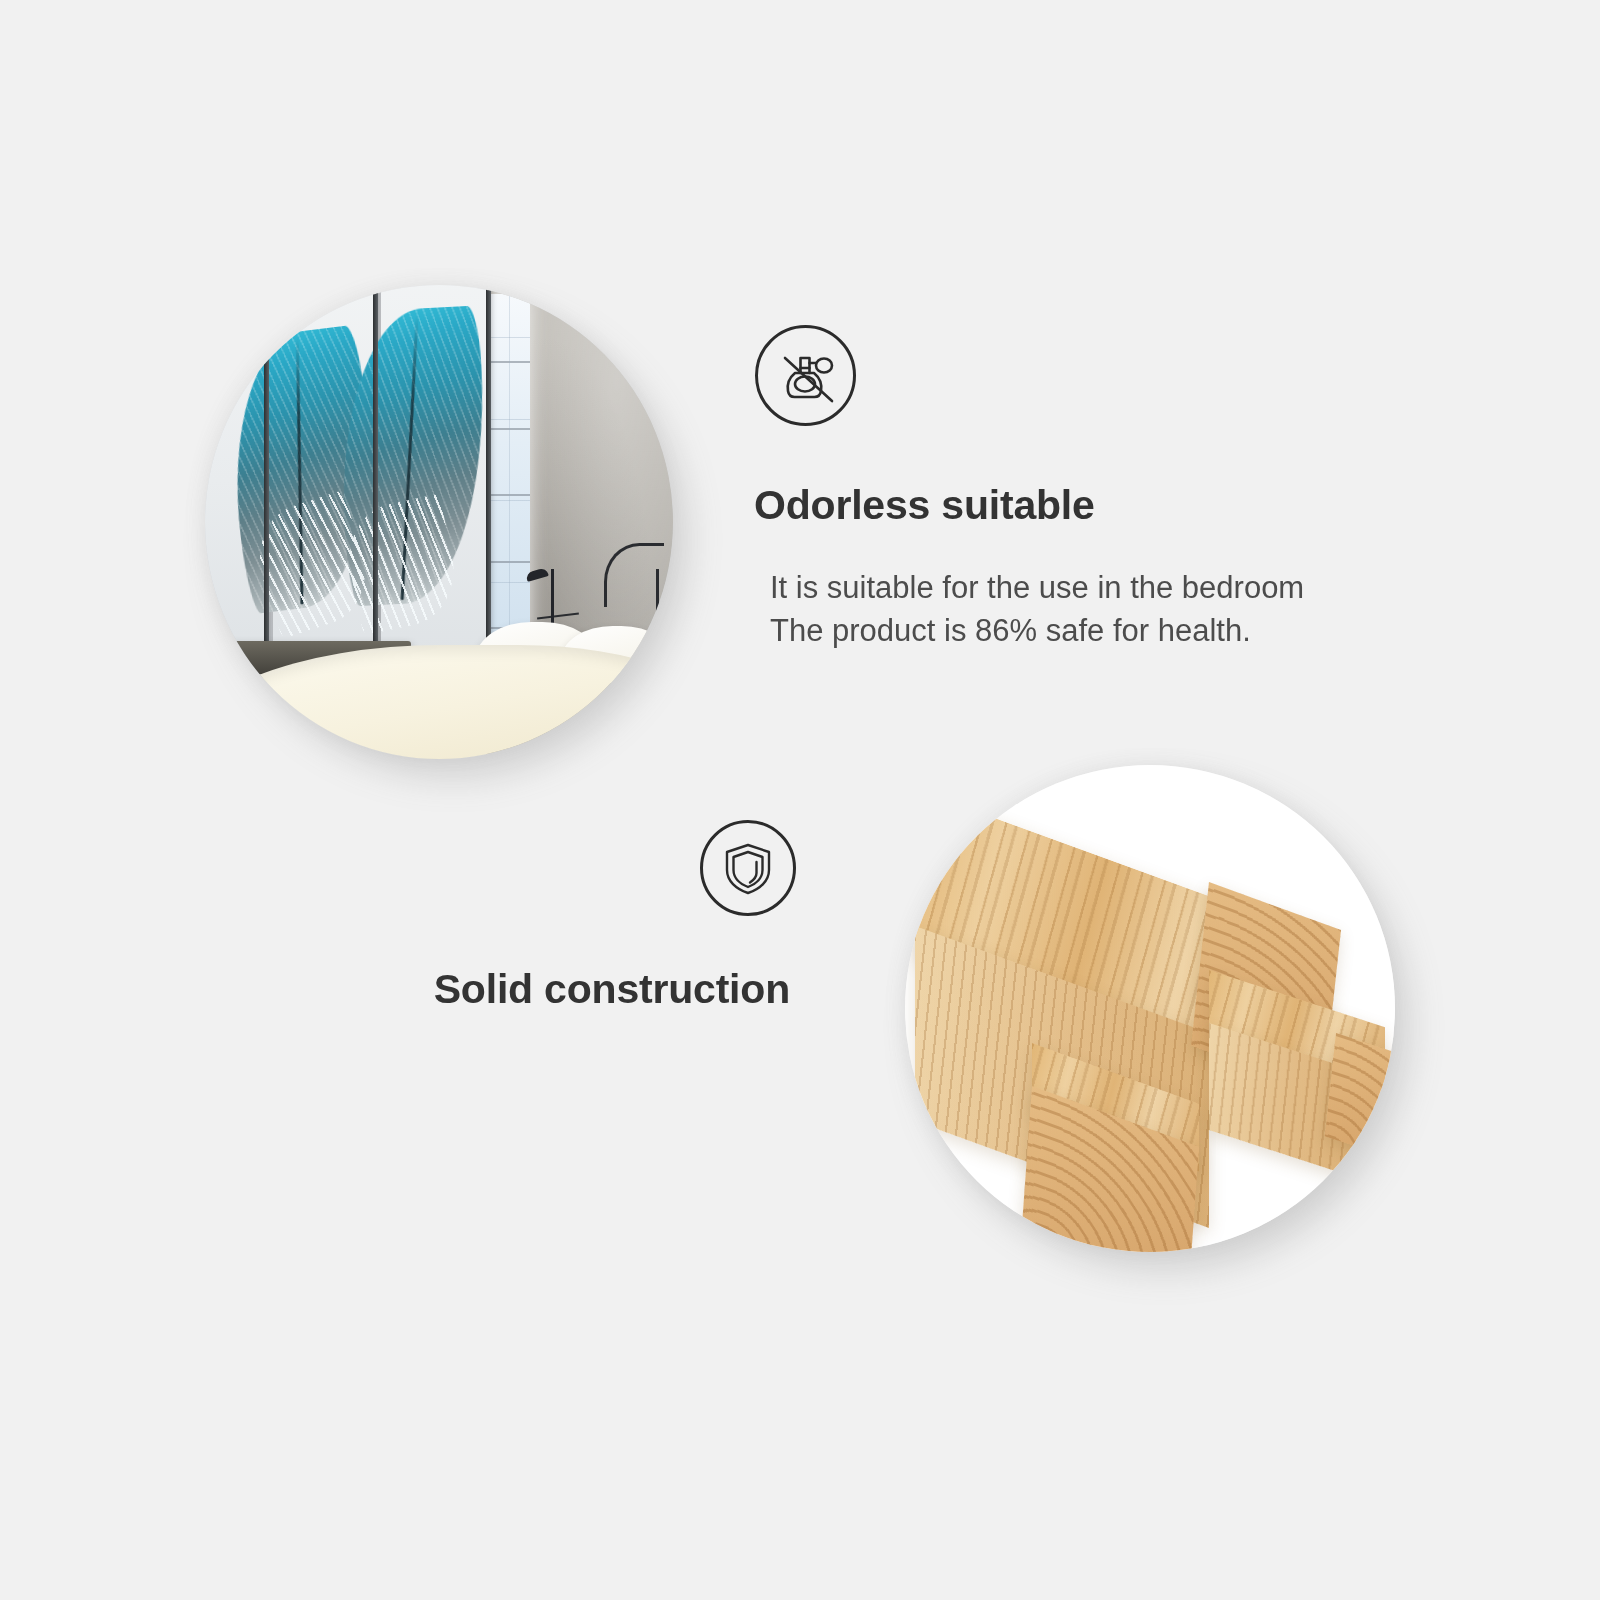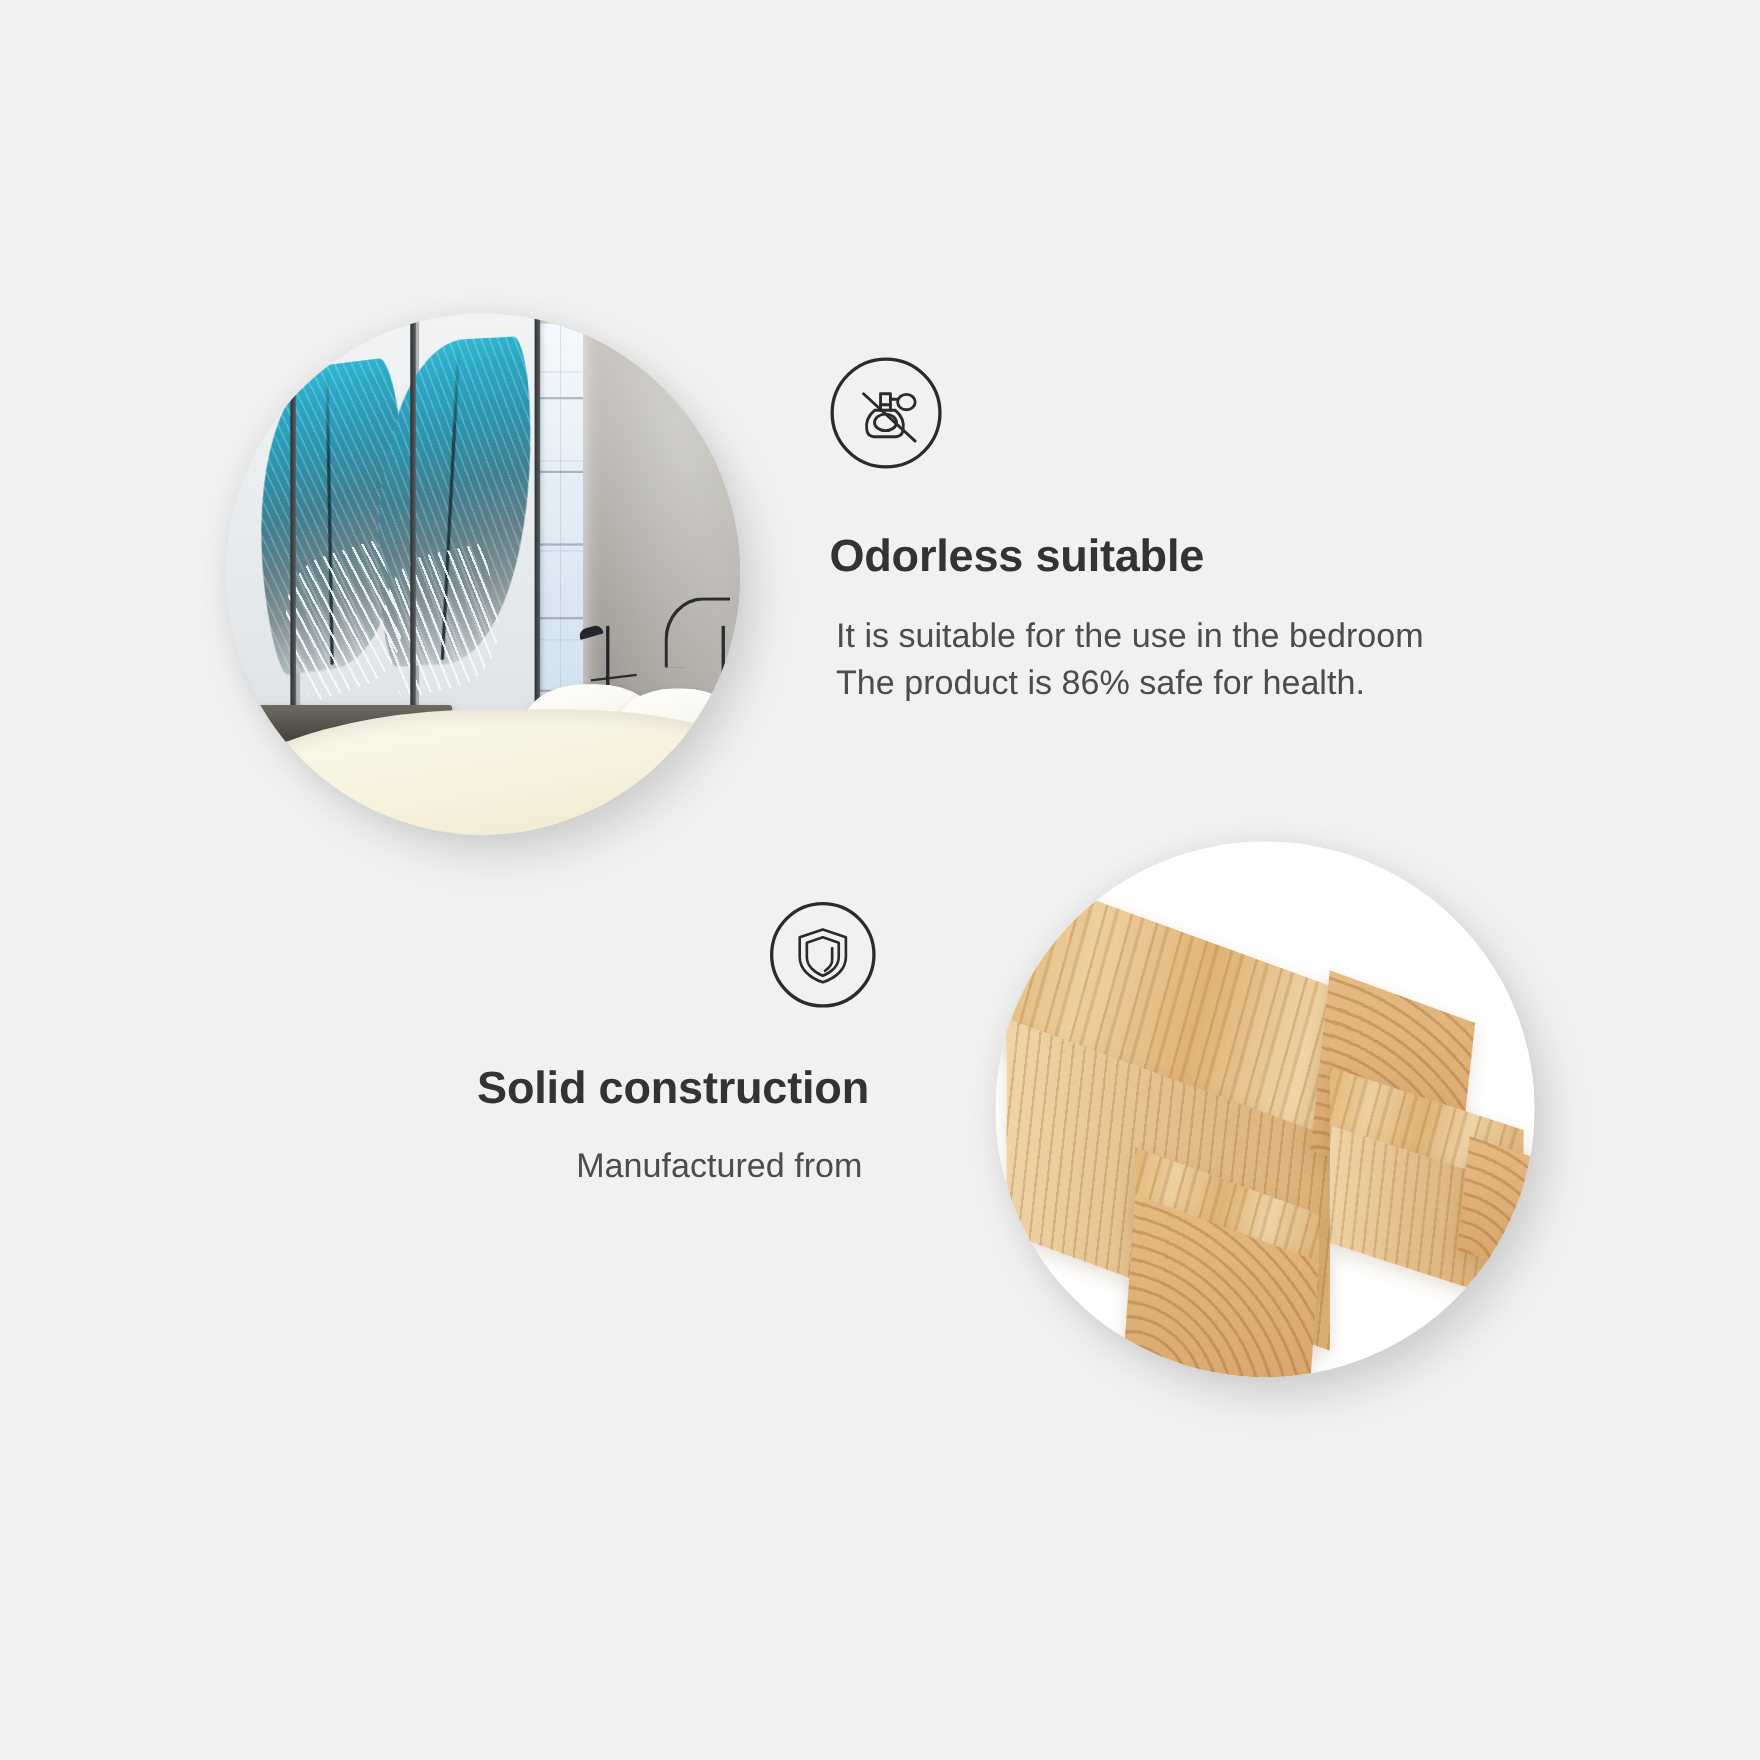--- a/index.html
+++ b/index.html
@@ -282,21 +282,21 @@
   .feature-title {
     position: absolute;
     margin: 0;
     font-weight: bold;
     color: #333333;
     letter-spacing: -0.2px;
     white-space: nowrap;
   }
   .feature-body {
     position: absolute;
-    margin: 6px;
+    margin: 16px;
     color: #4c4c4c;
     font-weight: 400;
   }
   .feature-body span { display: block; }
 
   #block-odorless .feature-title { left: 754px; top: 482px; font-size: 41px; }
   #block-odorless .feature-body  { left: 754px; top: 550px; font-size: 31px; line-height: 43px; text-align: left; }
 
   #block-solid .feature-title { right: 810px; top: 966px; font-size: 41px; text-align: right; }
   #block-solid .feature-body  { right: 810px; top: 1032px; font-size: 31px; line-height: 43px; text-align: right; }
@@ -401,17 +401,16 @@
           <path d="M31 15 L45.5 20 L45.5 33 C45.5 41 39 47 31 50 C23 47 16.5 41 16.5 33 L16.5 20 Z"></path>
 
           <path d="M39.5 25 L39.5 36 C39.5 40 36 43.5 33 45.5"></path>
         </g>
       </svg>
     </div>
 
     <h2 class="feature-title">Solid construction</h2>
 
     <p class="feature-body">
-      <span>Manufactured from</span>
     </p>
   </div>
 
 </div>
 
 </body></html>

